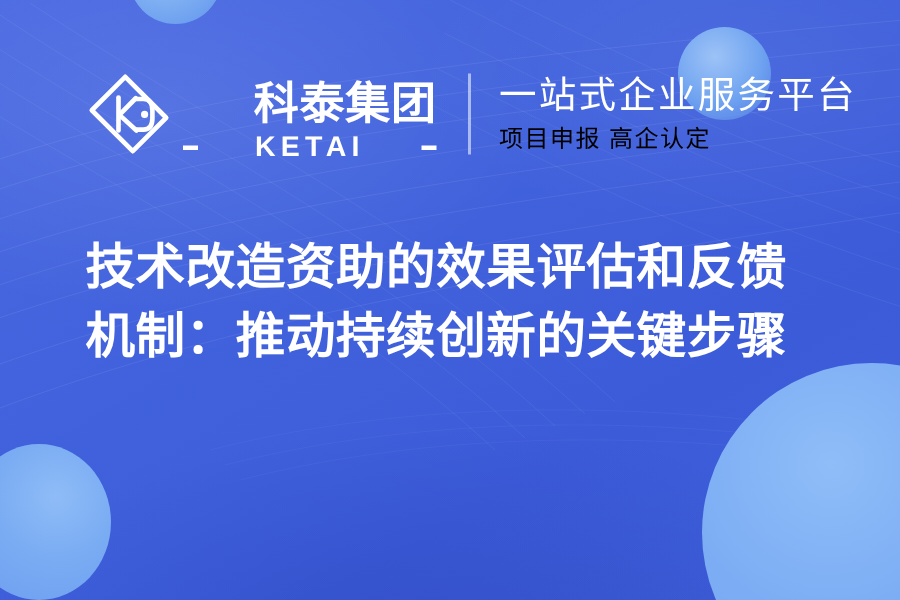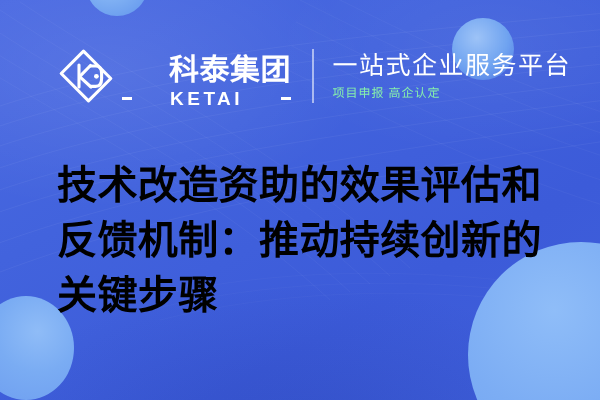--- a/index.html
+++ b/index.html
@@ -150,41 +150,41 @@
   .slogan-main {
     font-family: "DejaVu Sans", "Liberation Sans", sans-serif;
     font-size: 25px;
     font-weight: 400;
     line-height: 1.08;
     color: #ffffff;
     letter-spacing: 1.5px;
     white-space: nowrap;
   }
   .slogan-sub {
-    font-family: Liberation Serif, serif;
-    font-size: 12px;
+    font-family: Liberation Sans, sans-serif;
+    font-size: 16px;
     font-weight: 400;
     line-height: 1.1;
-    color: #86efac;
+    color: #000000;
     letter-spacing: 1px;
     margin-top: 8px;
     white-space: nowrap;
   }
 
   
   .title {
     position: absolute;
     left: 57px;
     top: 158px;
     width: 500px;
-    font-family: Liberation Sans, sans-serif;
-    font-size: 40px;
+    font-family: Liberation Mono, monospace;
+    font-size: 33px;
     font-weight: 700;
     line-height: 1.38;
-    color: #000000;
+    color: #ffffff;
     letter-spacing: 0.4px;
     word-break: break-all;
   }
 </style>
 </head>
 <body>
 
 <div id="banner">
 
   <div class="bg-base"></div>

